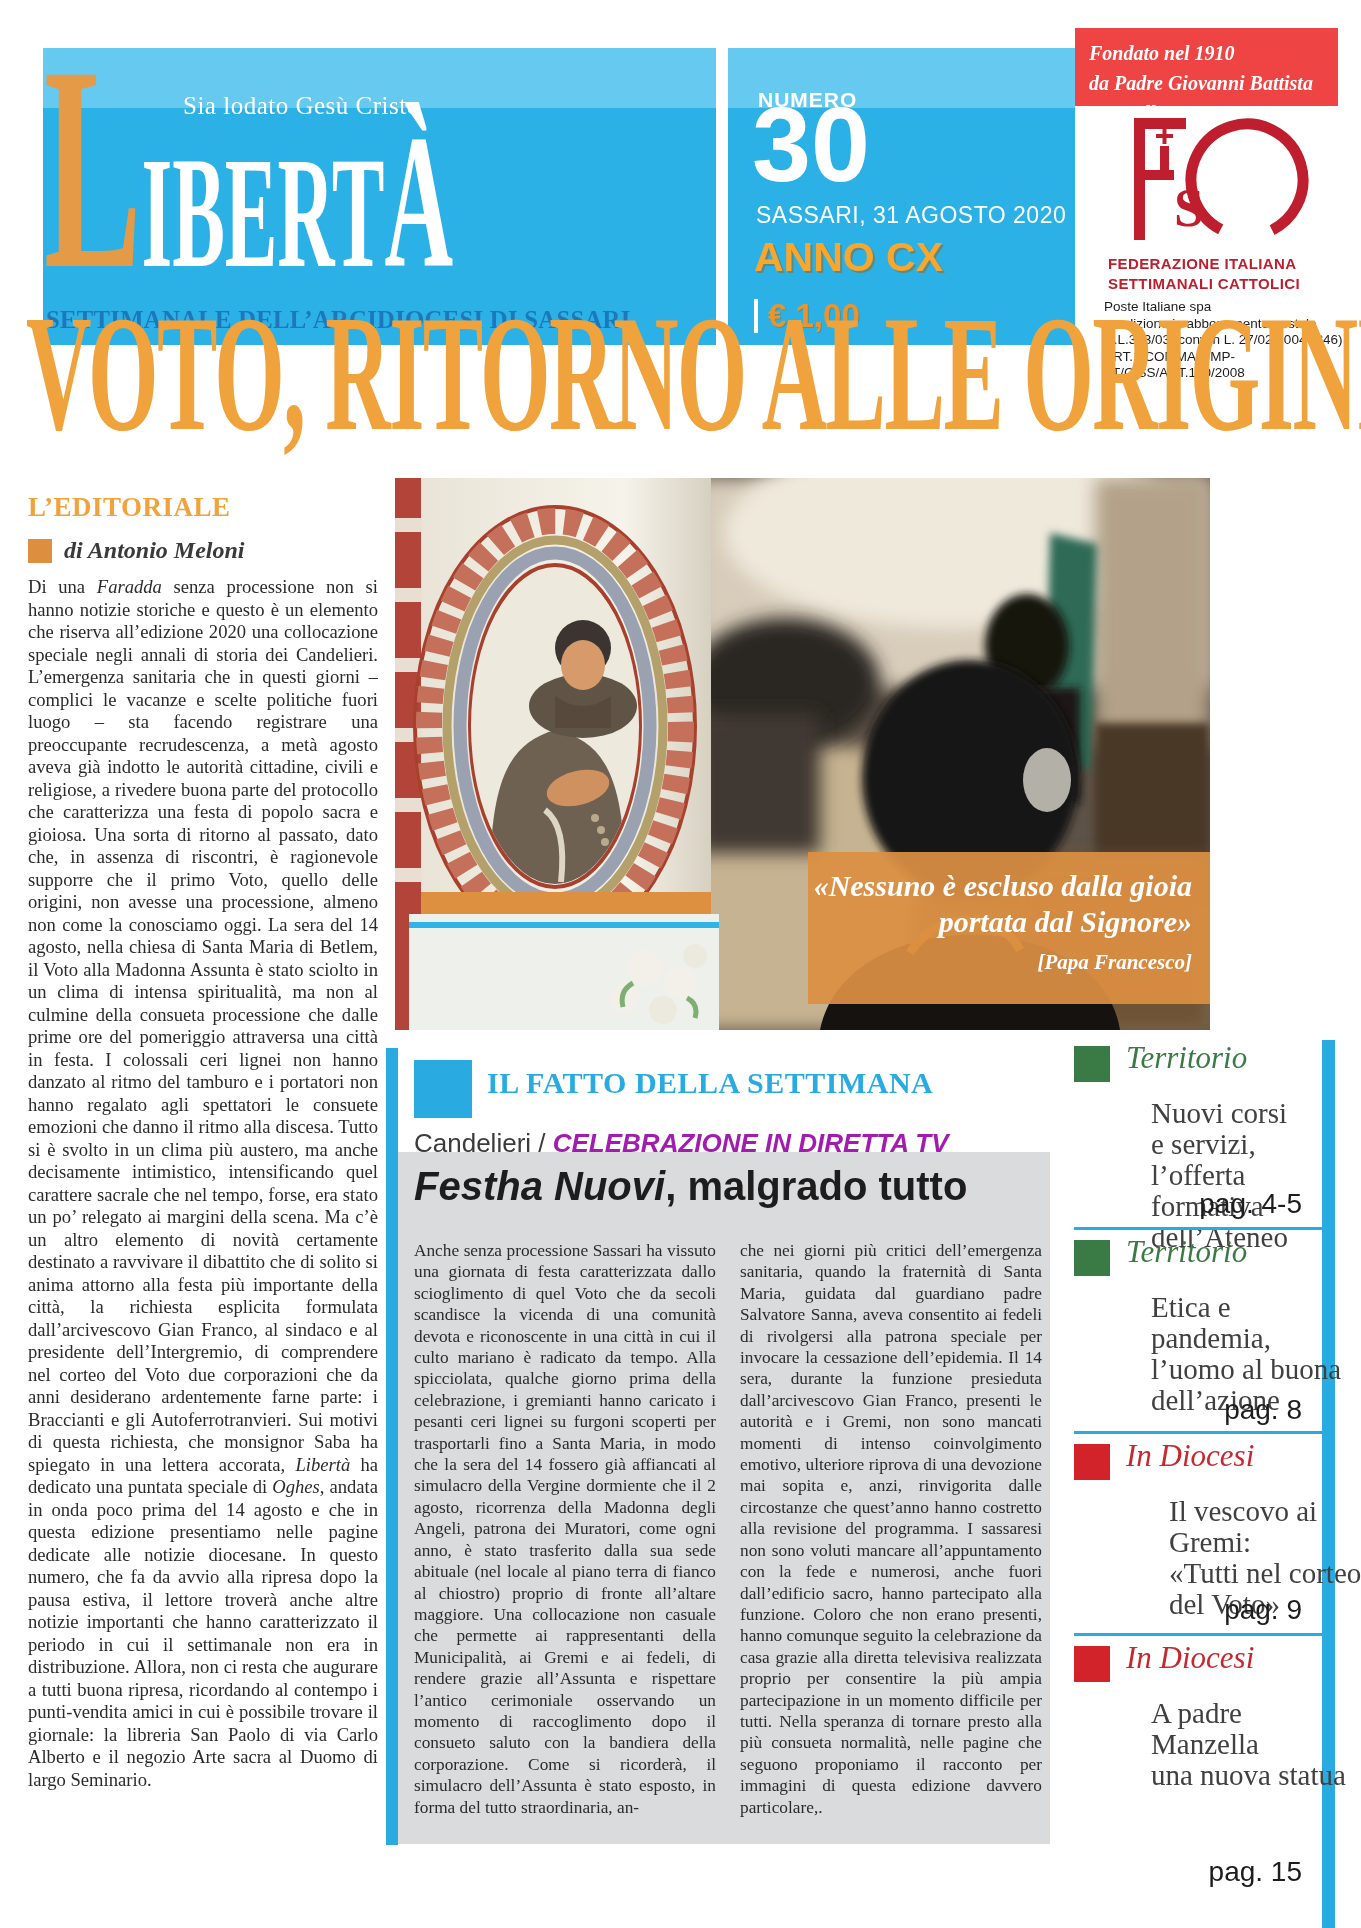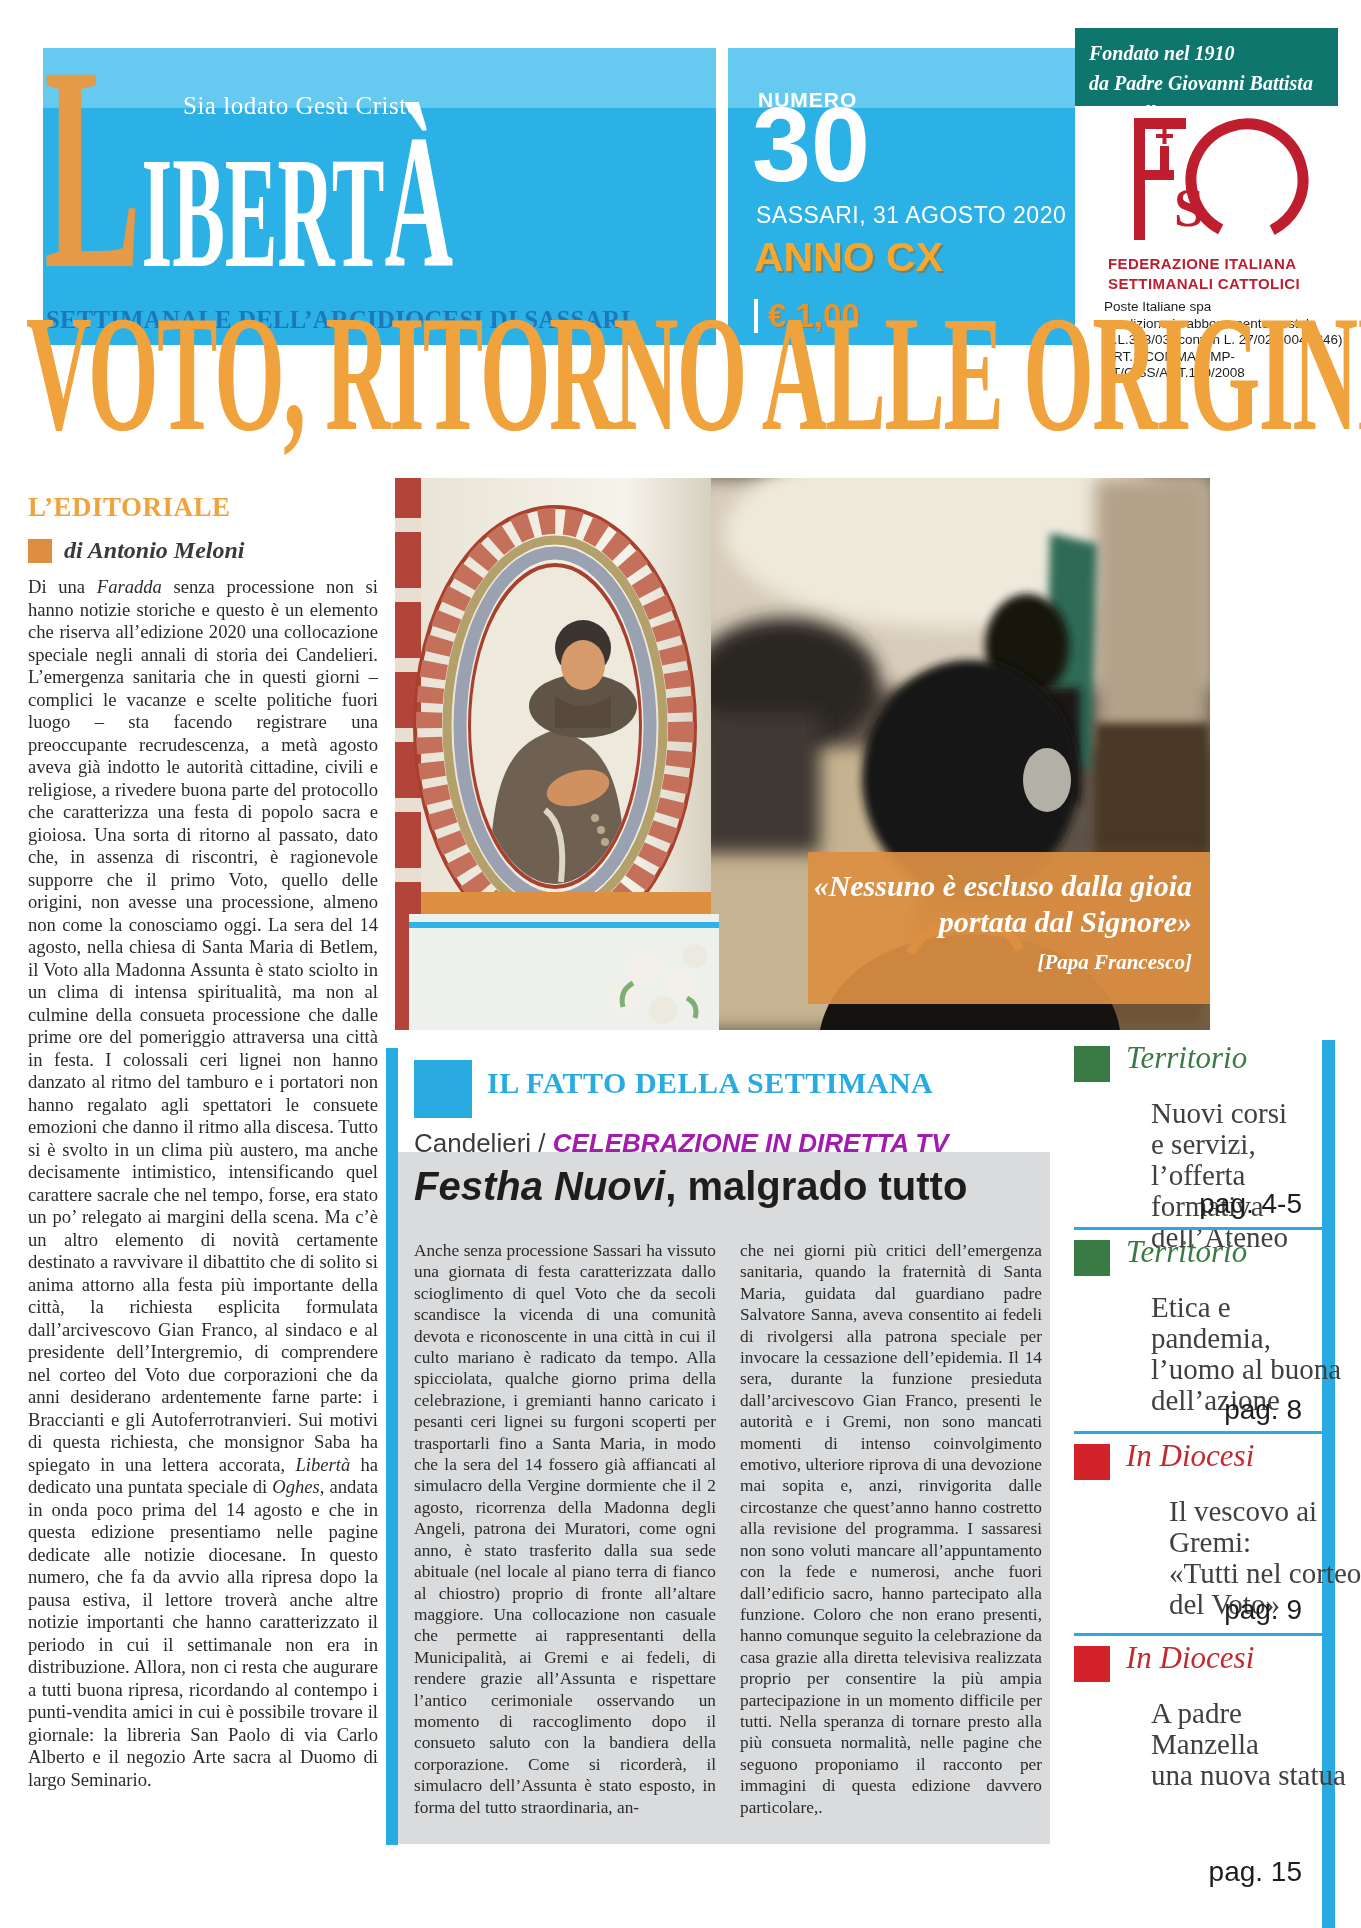--- a/index.html
+++ b/index.html
@@ -20,21 +20,21 @@
   #subtitle{left:46px;top:305px;font-size:26px;font-weight:bold;color:#1C77BB;letter-spacing:.3px;
             transform:scaleX(.95);transform-origin:left top;white-space:nowrap;}
   .sans{font-family:"Liberation Sans",sans-serif;}
   #numero-label{left:758px;top:88px;font-size:21px;font-weight:bold;color:#fff;letter-spacing:1px;}
   #numero-value{left:752px;top:96px;font-size:106px;font-weight:bold;color:#fff;line-height:.92;}
   #issue-date{left:756px;top:202px;font-size:23px;color:#fff;letter-spacing:.5px;}
   #anno{left:754px;top:234px;font-size:41px;font-weight:bold;color:#F7A62E;text-shadow:2px 2px 0 rgba(150,90,10,.45);}
   #price-row{left:754px;top:297px;}
   #price-bar{display:inline-block;width:4px;height:34px;background:#fff;vertical-align:middle;margin-right:10px;}
   #price{display:inline-block;font-size:33px;font-weight:bold;color:#E8952F;text-shadow:1px 1px 0 rgba(150,90,10,.4);vertical-align:middle;}
-  #fondato{left:1075px;top:28px;width:263px;height:78px;background:#0f766e;color:#fff;
+  #fondato{left:1075px;top:28px;width:263px;height:78px;background:#ef4444;color:#fff;
            font-style:italic;font-weight:bold;font-size:20px;line-height:1.5;padding:10px 0 0 14px;box-sizing:border-box;}
   #fisc-svg{left:1112px;top:112px;}
   #fisc-caption{left:1108px;top:254px;font-size:15px;font-weight:bold;color:#BE1E2D;line-height:1.3;letter-spacing:.4px;}
   #postal{left:1104px;top:299px;font-size:13.5px;line-height:16.6px;color:#1d1d1d;}
 
   
   #headline{left:26px;top:291px;font-size:165px;font-weight:bold;color:#F0A33C;letter-spacing:-3px;
             transform:scaleX(.55);transform-origin:left top;white-space:nowrap;line-height:1;}
 
   

